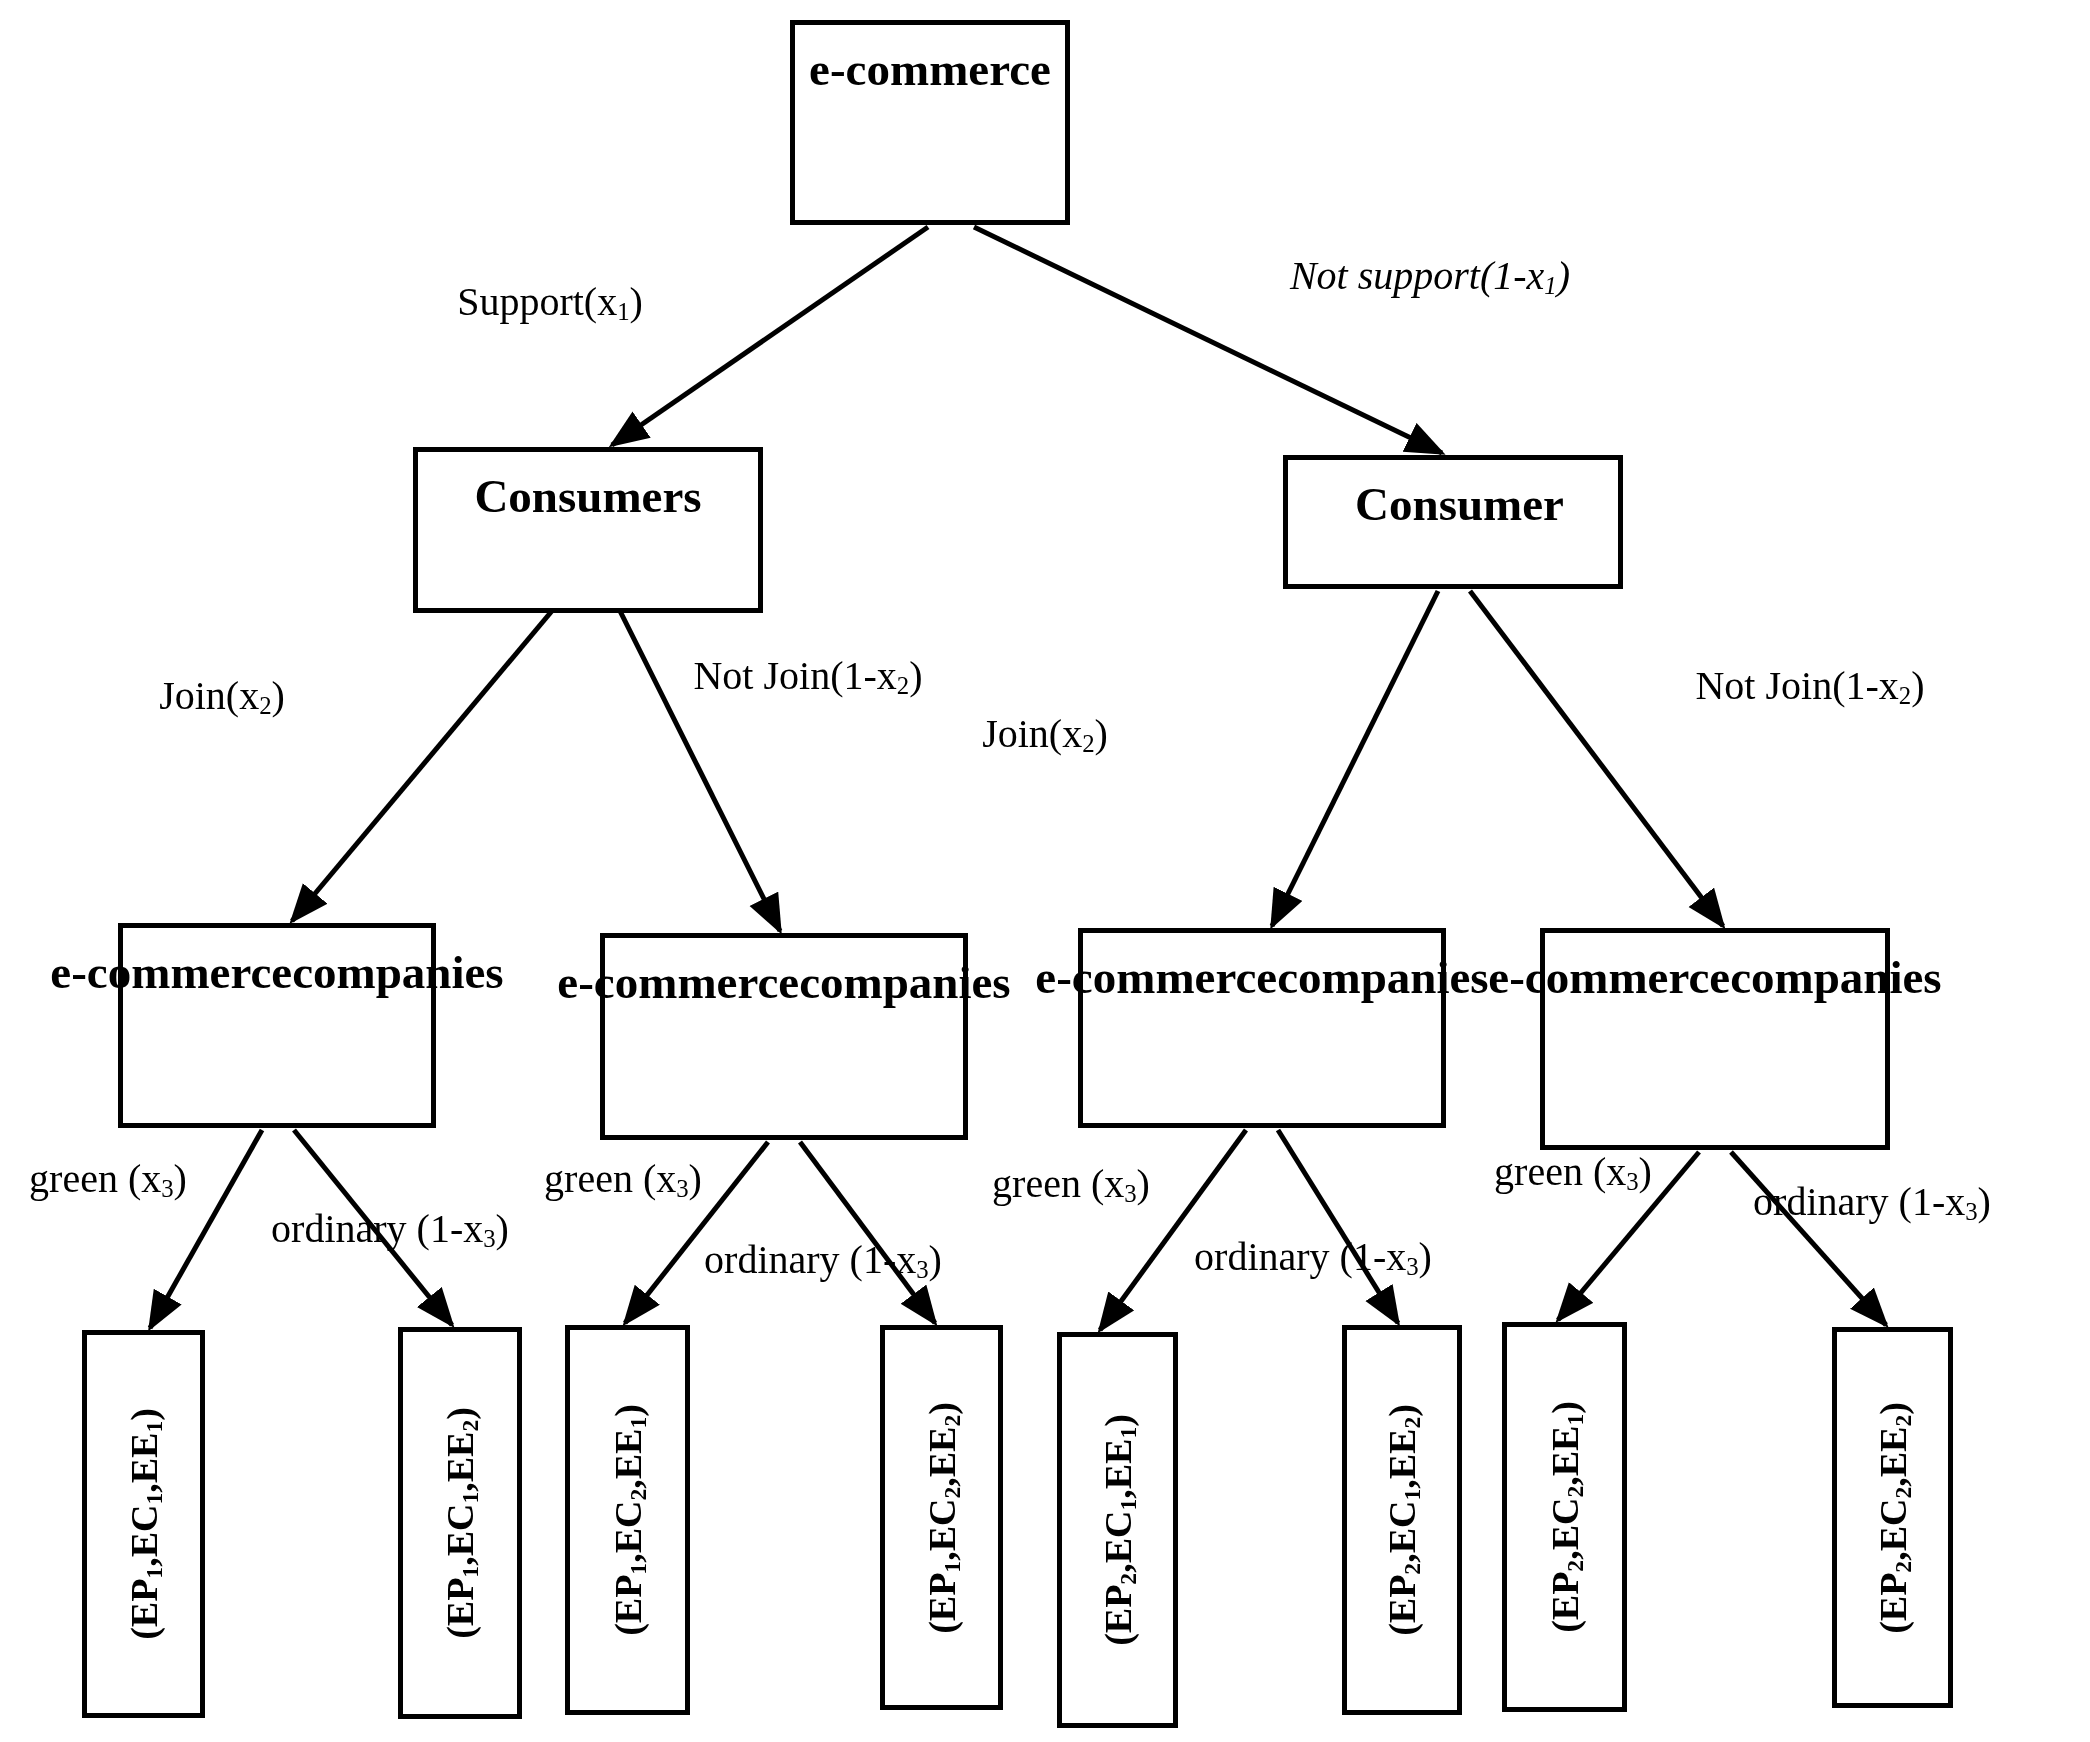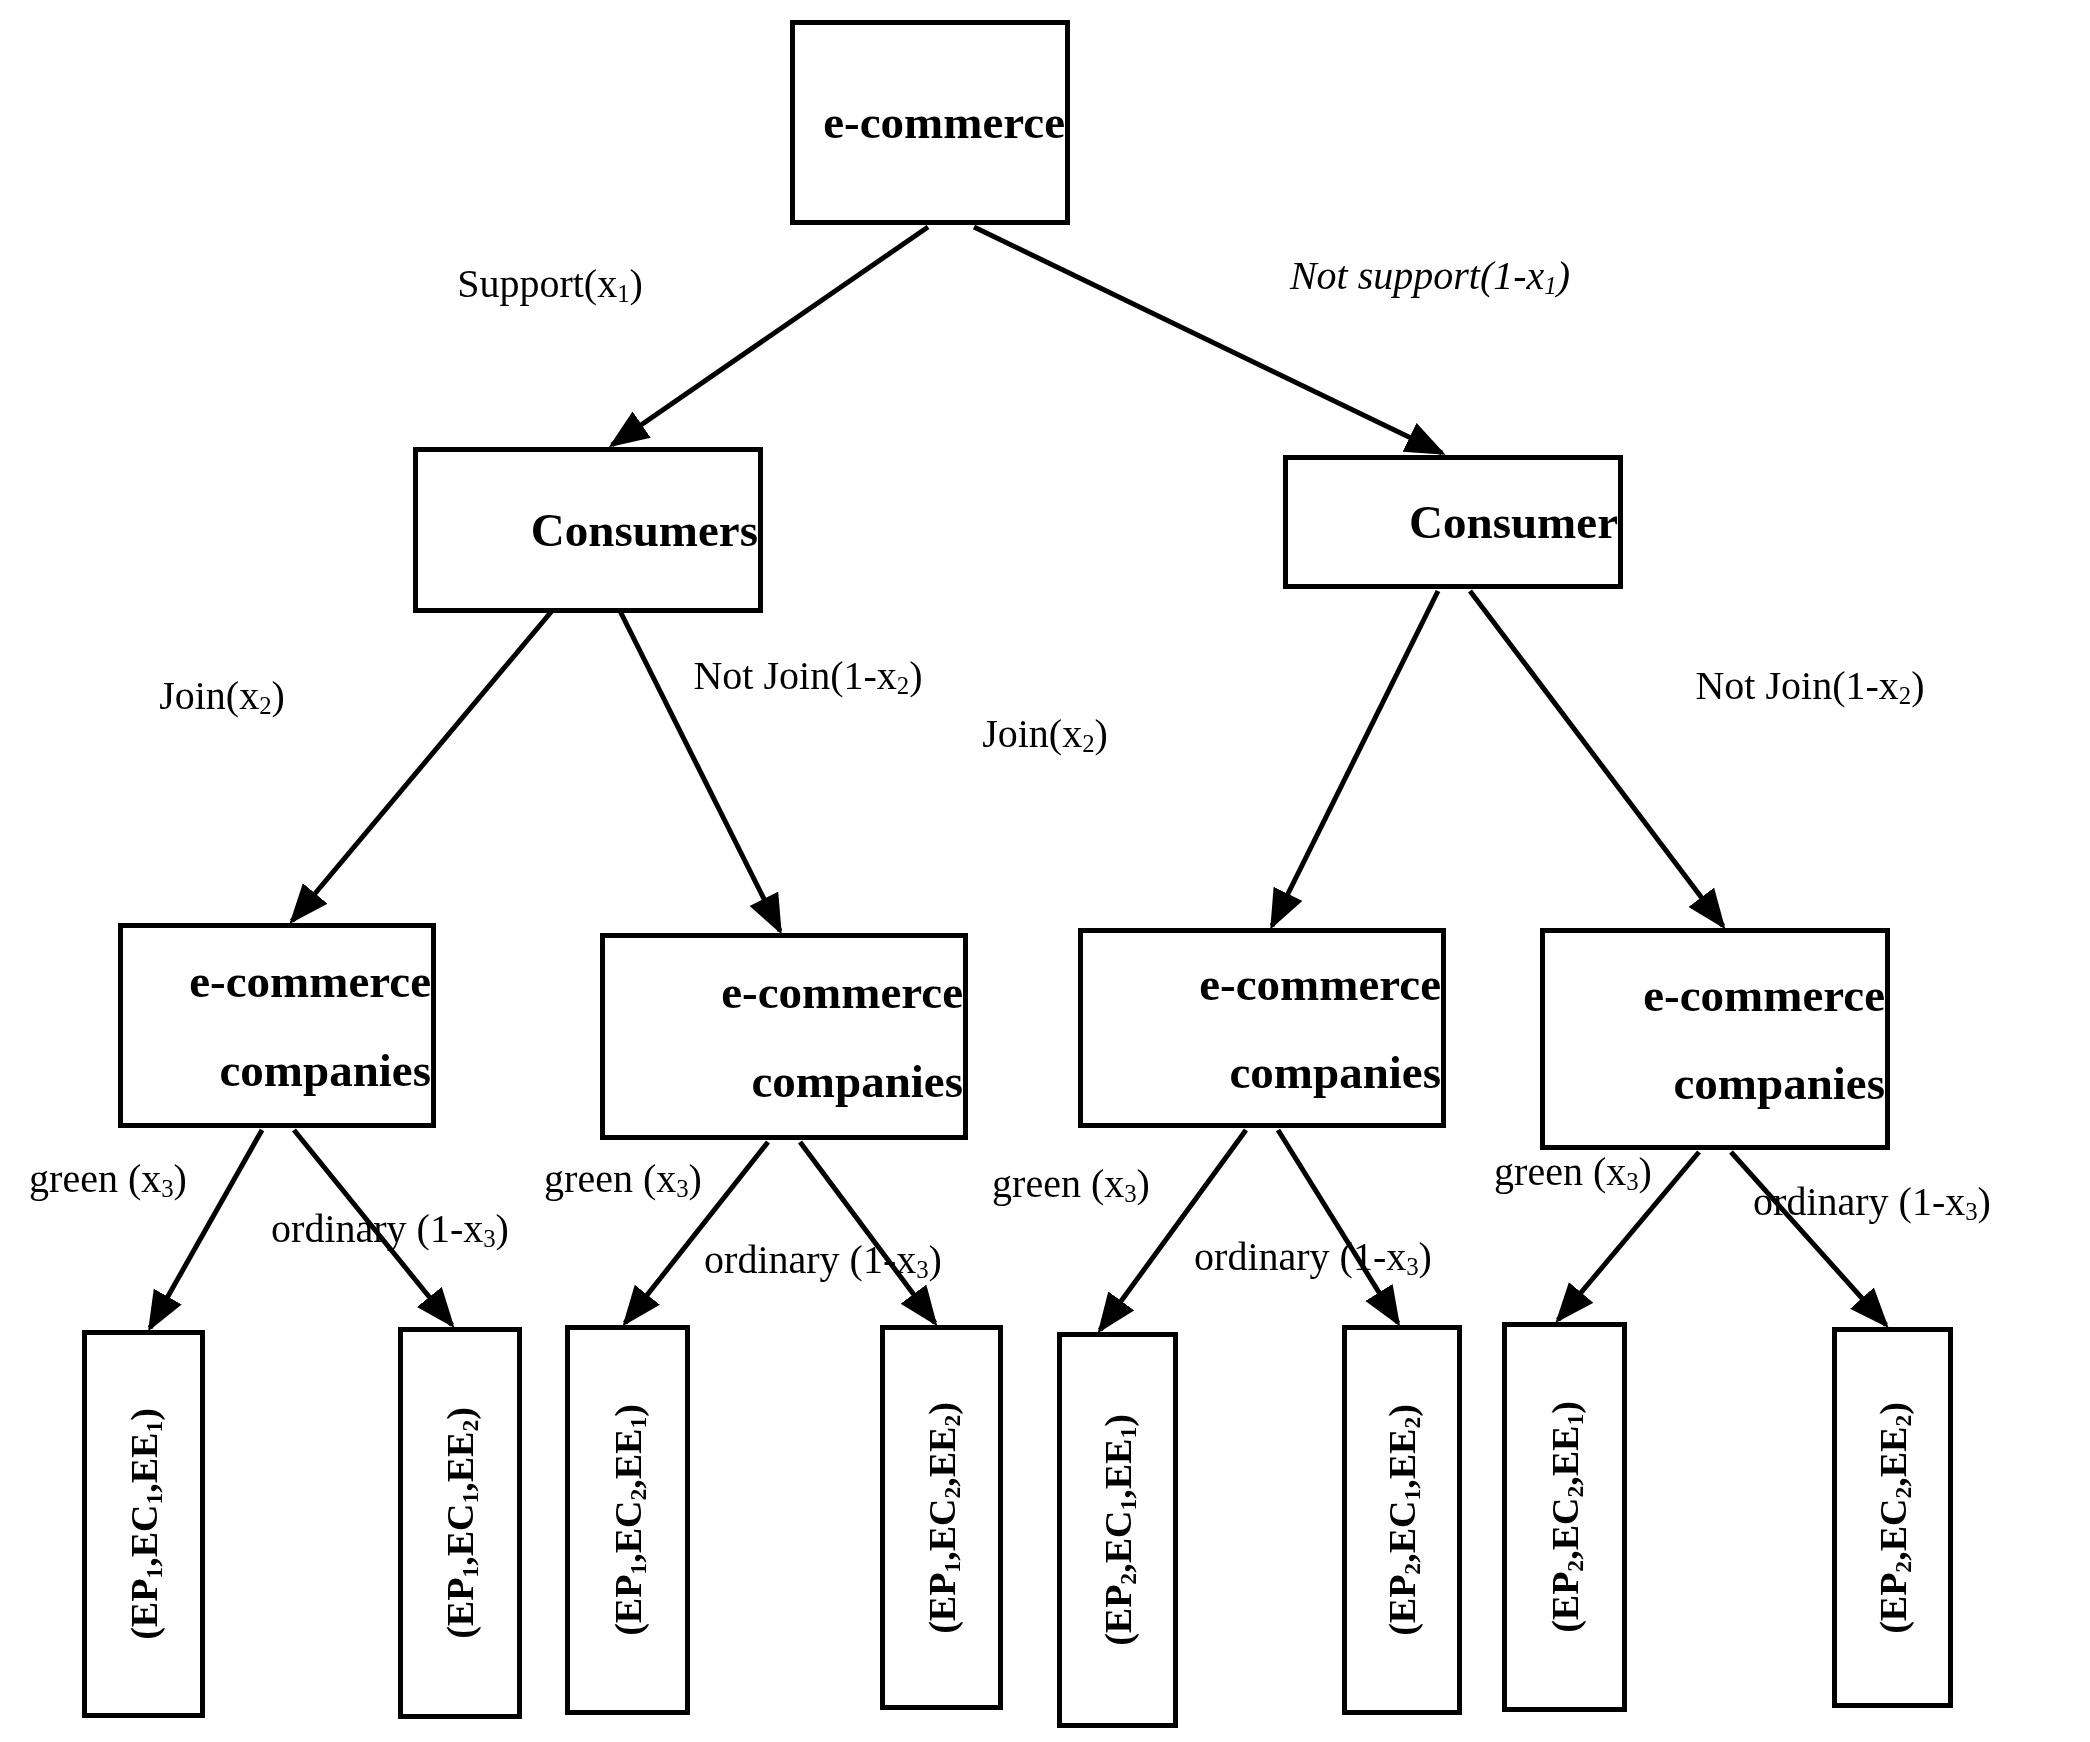--- a/index.html
+++ b/index.html
@@ -21,23 +21,23 @@
     left: 0; top: 0;
     width: 2090px;
     height: 1742px;
   }
   .node {
     position: absolute;
     box-sizing: border-box;
     border: 5px solid #000000;
     background: #ffffff;
     display: flex;
-    flex-direction: column;
+    flex-direction: row;
     justify-content: center;
-    align-items: flex-end;
+    align-items: flex-start;
     text-align: center;
     font-weight: bold;
   }
   .node .bline {
     font-size: 47px;
     line-height: 1.88;
     white-space: nowrap;
   }
   .leaf {
     position: absolute;
@@ -93,21 +93,21 @@
     <line x1="1246" y1="1130" x2="1100" y2="1330" stroke="#000" stroke-width="5" marker-end="url(#arr)"></line>
     <line x1="1278" y1="1130" x2="1398" y2="1323" stroke="#000" stroke-width="5" marker-end="url(#arr)"></line>
     <line x1="1699" y1="1152" x2="1558" y2="1320" stroke="#000" stroke-width="5" marker-end="url(#arr)"></line>
     <line x1="1731" y1="1152" x2="1886" y2="1325" stroke="#000" stroke-width="5" marker-end="url(#arr)"></line>
   </svg>
 
   <div class="node" style="left:790px; top:20px; width:280px; height:205px;">
     <div class="bline">e-commerce</div>
   </div>
 
-  <div class="blabel" style="left:550px; top:260px;">Support(x<sub>1</sub>)</div>
+  <div class="blabel" style="left:550px; top:278px;">Support(x<sub>1</sub>)</div>
   <div class="blabel" style="left:1430px; top:252px;font-style:italic;">Not support(1-x<sub>1</sub>)</div>
 
   <div class="node" style="left:413px; top:447px; width:350px; height:166px;">
     <div class="bline">Consumers</div>
   </div>
   <div class="node" style="left:1283px; top:455px; width:340px; height:134px;padding-left:13px;">
     <div class="bline">Consumer</div>
   </div>
 
   <div class="blabel" style="left:222px; top:672px;">Join(x<sub>2</sub>)</div>

